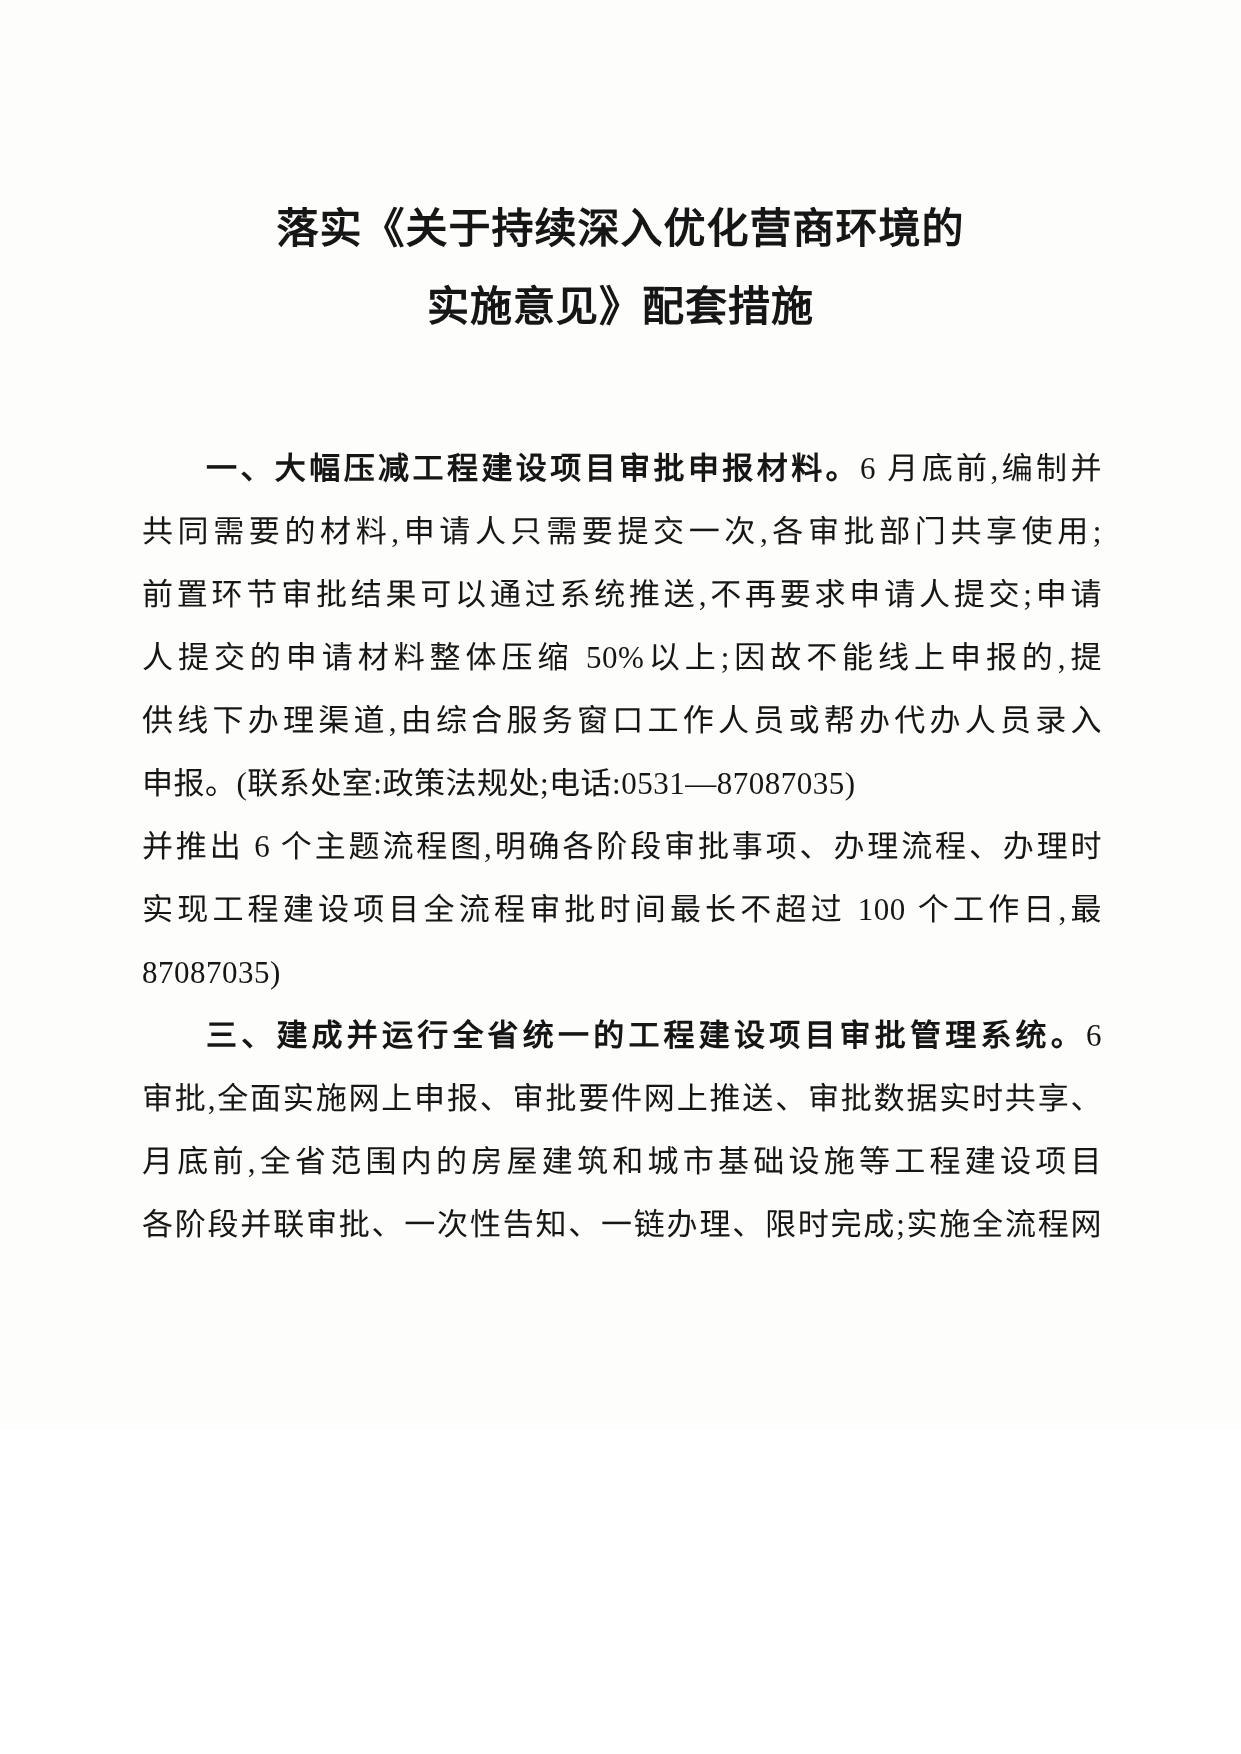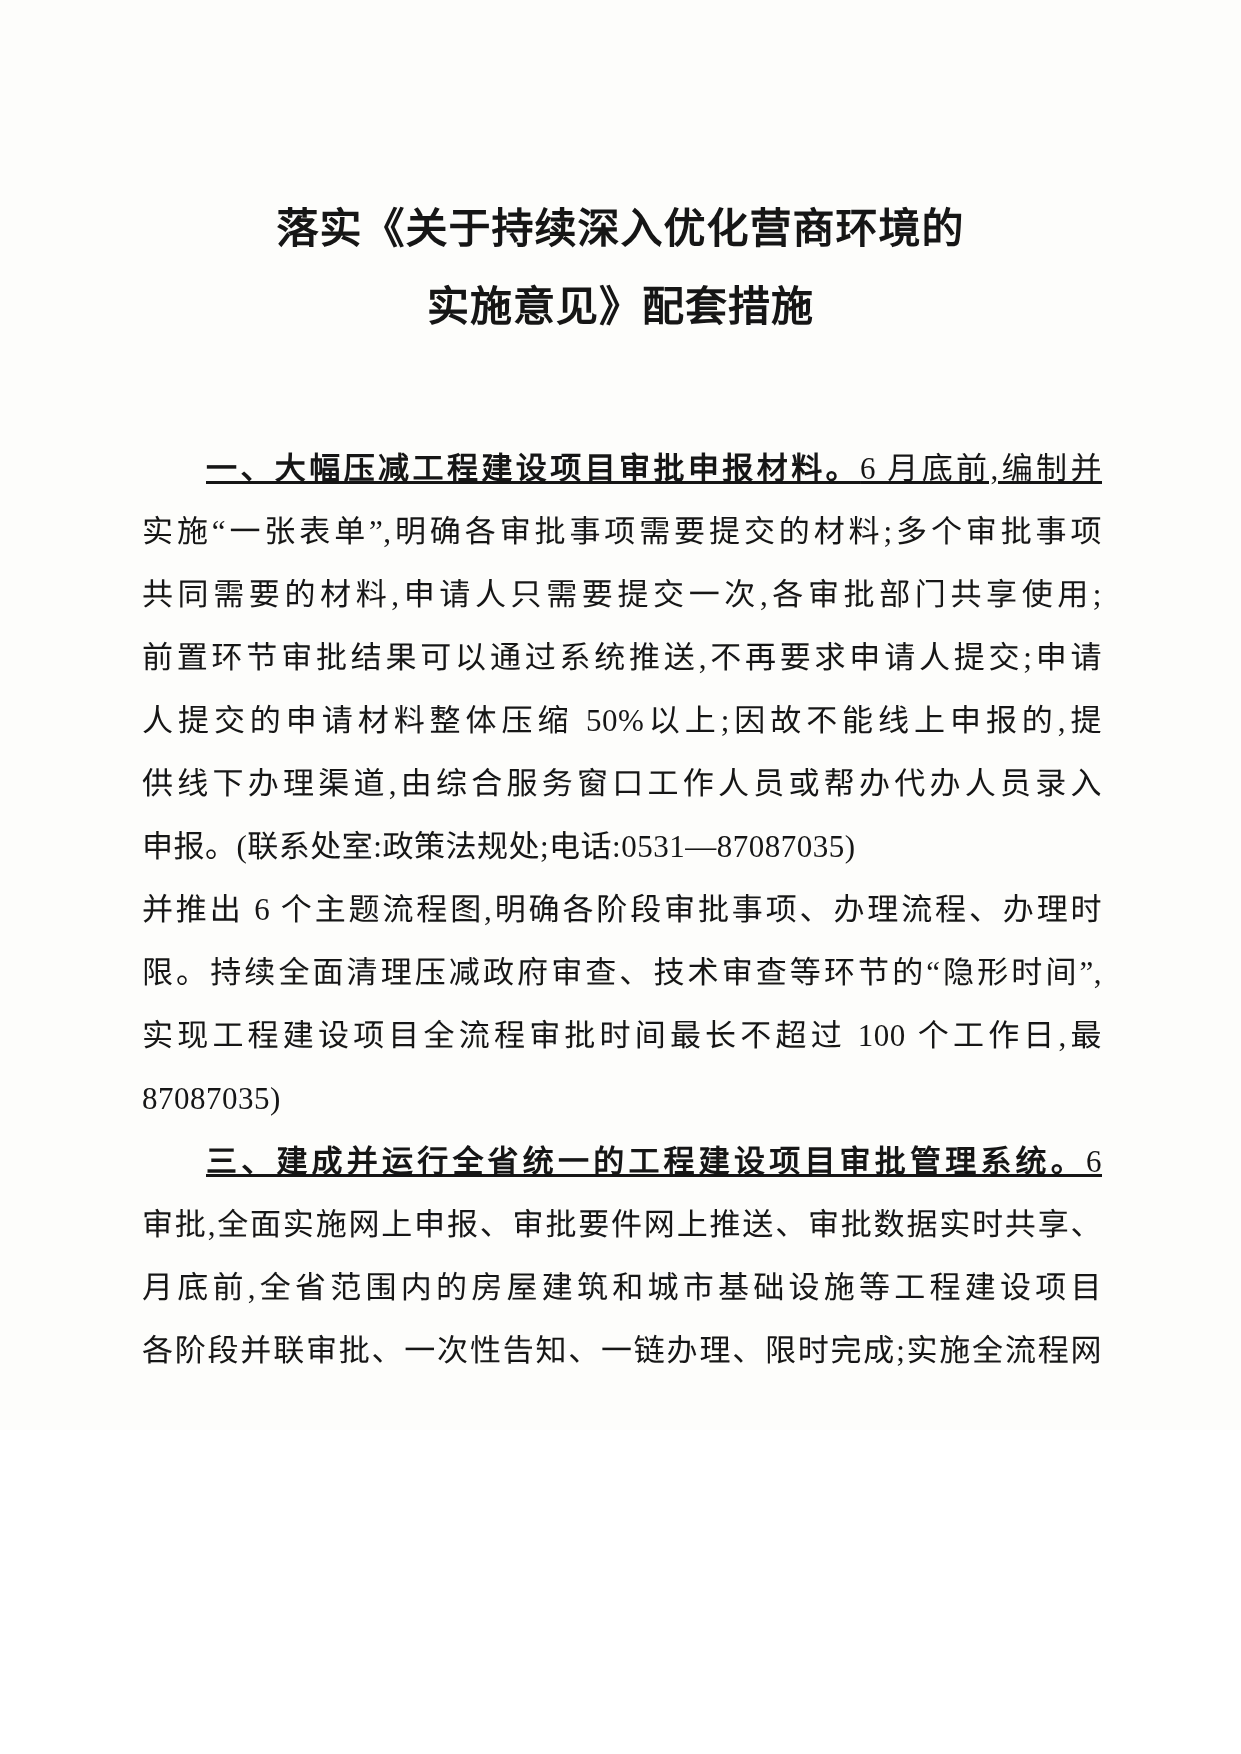--- a/index.html
+++ b/index.html
@@ -42,21 +42,21 @@
   }
   .line.fill {
     text-align: justify;
     text-align-last: justify;
     text-justify: inter-ideograph;
   }
   .line.last {
     text-align: right;
     text-align-last: left;
   }
-  .line.first { text-indent: 64px; text-decoration: underline; }
+  .line.first { text-indent: 64px; }
   .lead {
     font-weight: 700;
     font-family: "Liberation Sans", "DejaVu Sans", sans-serif;
     letter-spacing: 0.5px;
   }
   .page-footer {
     position: absolute;
     left: 170px;
     top: 1546px;
     display: flex;
@@ -75,31 +75,29 @@
 
   <header class="doc-title">
     <div class="title-line">落实《关于持续深入优化营商环境的</div>
     <div class="title-line">实施意见》配套措施</div>
   </header>
 
   <main class="doc-body">
 
     <section class="para">
       <div class="line first fill"><span class="lead">一、大幅压减工程建设项目审批申报材料。</span><span>6 月底前,编制并</span></div>
-      <div class="line fill">实施“一张表单”,明确各审批事项需要提交的材料;多个审批事项</div>
       <div class="line fill">共同需要的材料,申请人只需要提交一次,各审批部门共享使用;</div>
       <div class="line fill">前置环节审批结果可以通过系统推送,不再要求申请人提交;申请</div>
       <div class="line fill">人提交的申请材料整体压缩 50%以上;因故不能线上申报的,提</div>
       <div class="line fill">供线下办理渠道,由综合服务窗口工作人员或帮办代办人员录入</div>
       <div class="line last">申报。(联系处室:政策法规处;电话:0531—87087035)</div>
     </section>
 
     <section class="para">
       <div class="line fill">并推出 6 个主题流程图,明确各阶段审批事项、办理流程、办理时</div>
-      <div class="line fill">限。持续全面清理压减政府审查、技术审查等环节的“隐形时间”,</div>
       <div class="line fill">实现工程建设项目全流程审批时间最长不超过 100 个工作日,最</div>
       <div class="line last">87087035)</div>
     </section>
 
     <section class="para">
       <div class="line first fill"><span class="lead">三、建成并运行全省统一的工程建设项目审批管理系统。</span><span>6</span></div>
       <div class="line fill">审批,全面实施网上申报、审批要件网上推送、审批数据实时共享、</div>
       <div class="line fill">月底前,全省范围内的房屋建筑和城市基础设施等工程建设项目</div>
       <div class="line fill">各阶段并联审批、一次性告知、一链办理、限时完成;实施全流程网</div>
     </section>

